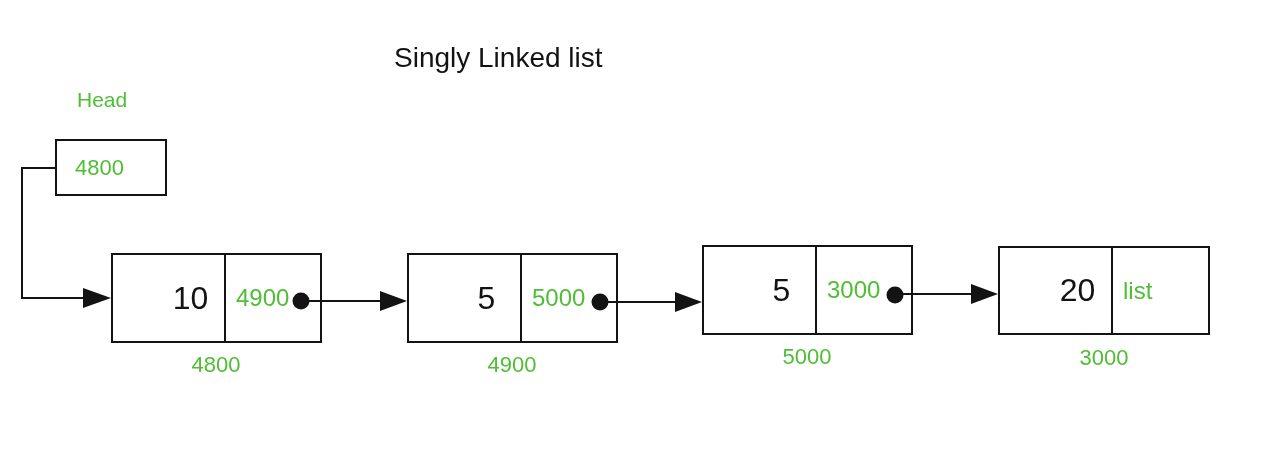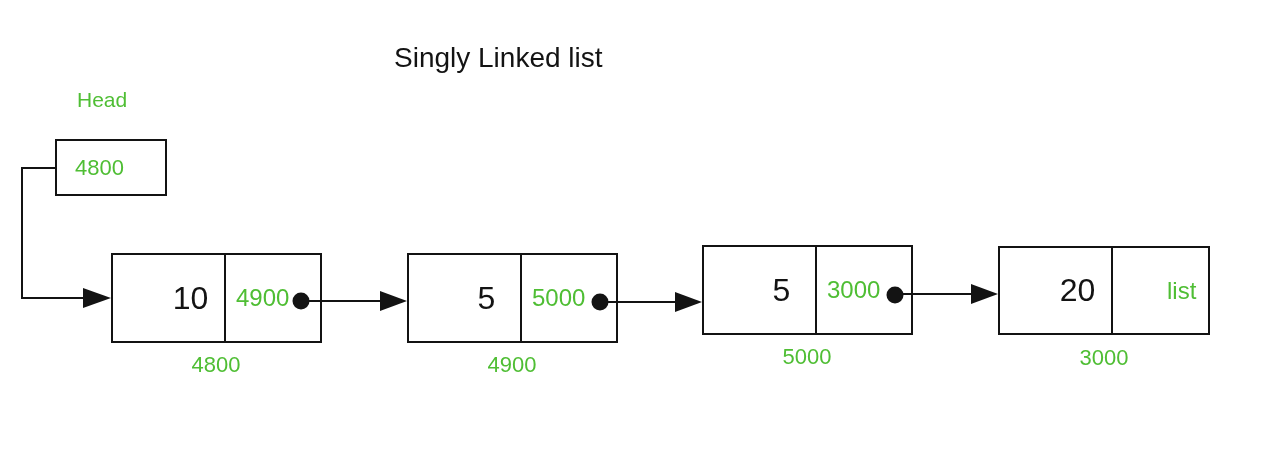--- a/index.html
+++ b/index.html
@@ -68,21 +68,21 @@
   .addr {
     position: absolute;
     width: 140px;
     text-align: center;
     font-size: 22px;
     color: var(--green);
   }
   #node1 { left: 111px; top: 253px; width: 211px; height: 90px; }
   #node2 { left: 407px; top: 253px; width: 211px; height: 90px; }
   #node3 { left: 702px; top: 245px; width: 211px; height: 90px; }
-  #node4 { left: 998px; top: 246px; width: 212px; height: 89px; gap: 44px; }
+  #node4 { left: 998px; top: 246px; width: 212px; height: 89px; }
   #addr1 { left: 146px; top: 352px; }
   #addr2 { left: 442px; top: 352px; }
   #addr3 { left: 737px; top: 344px; }
   #addr4 { left: 1034px; top: 345px; }
   svg.wires {
     position: absolute;
     left: 0; top: 0;
     z-index: 5;
     pointer-events: none;
   }

